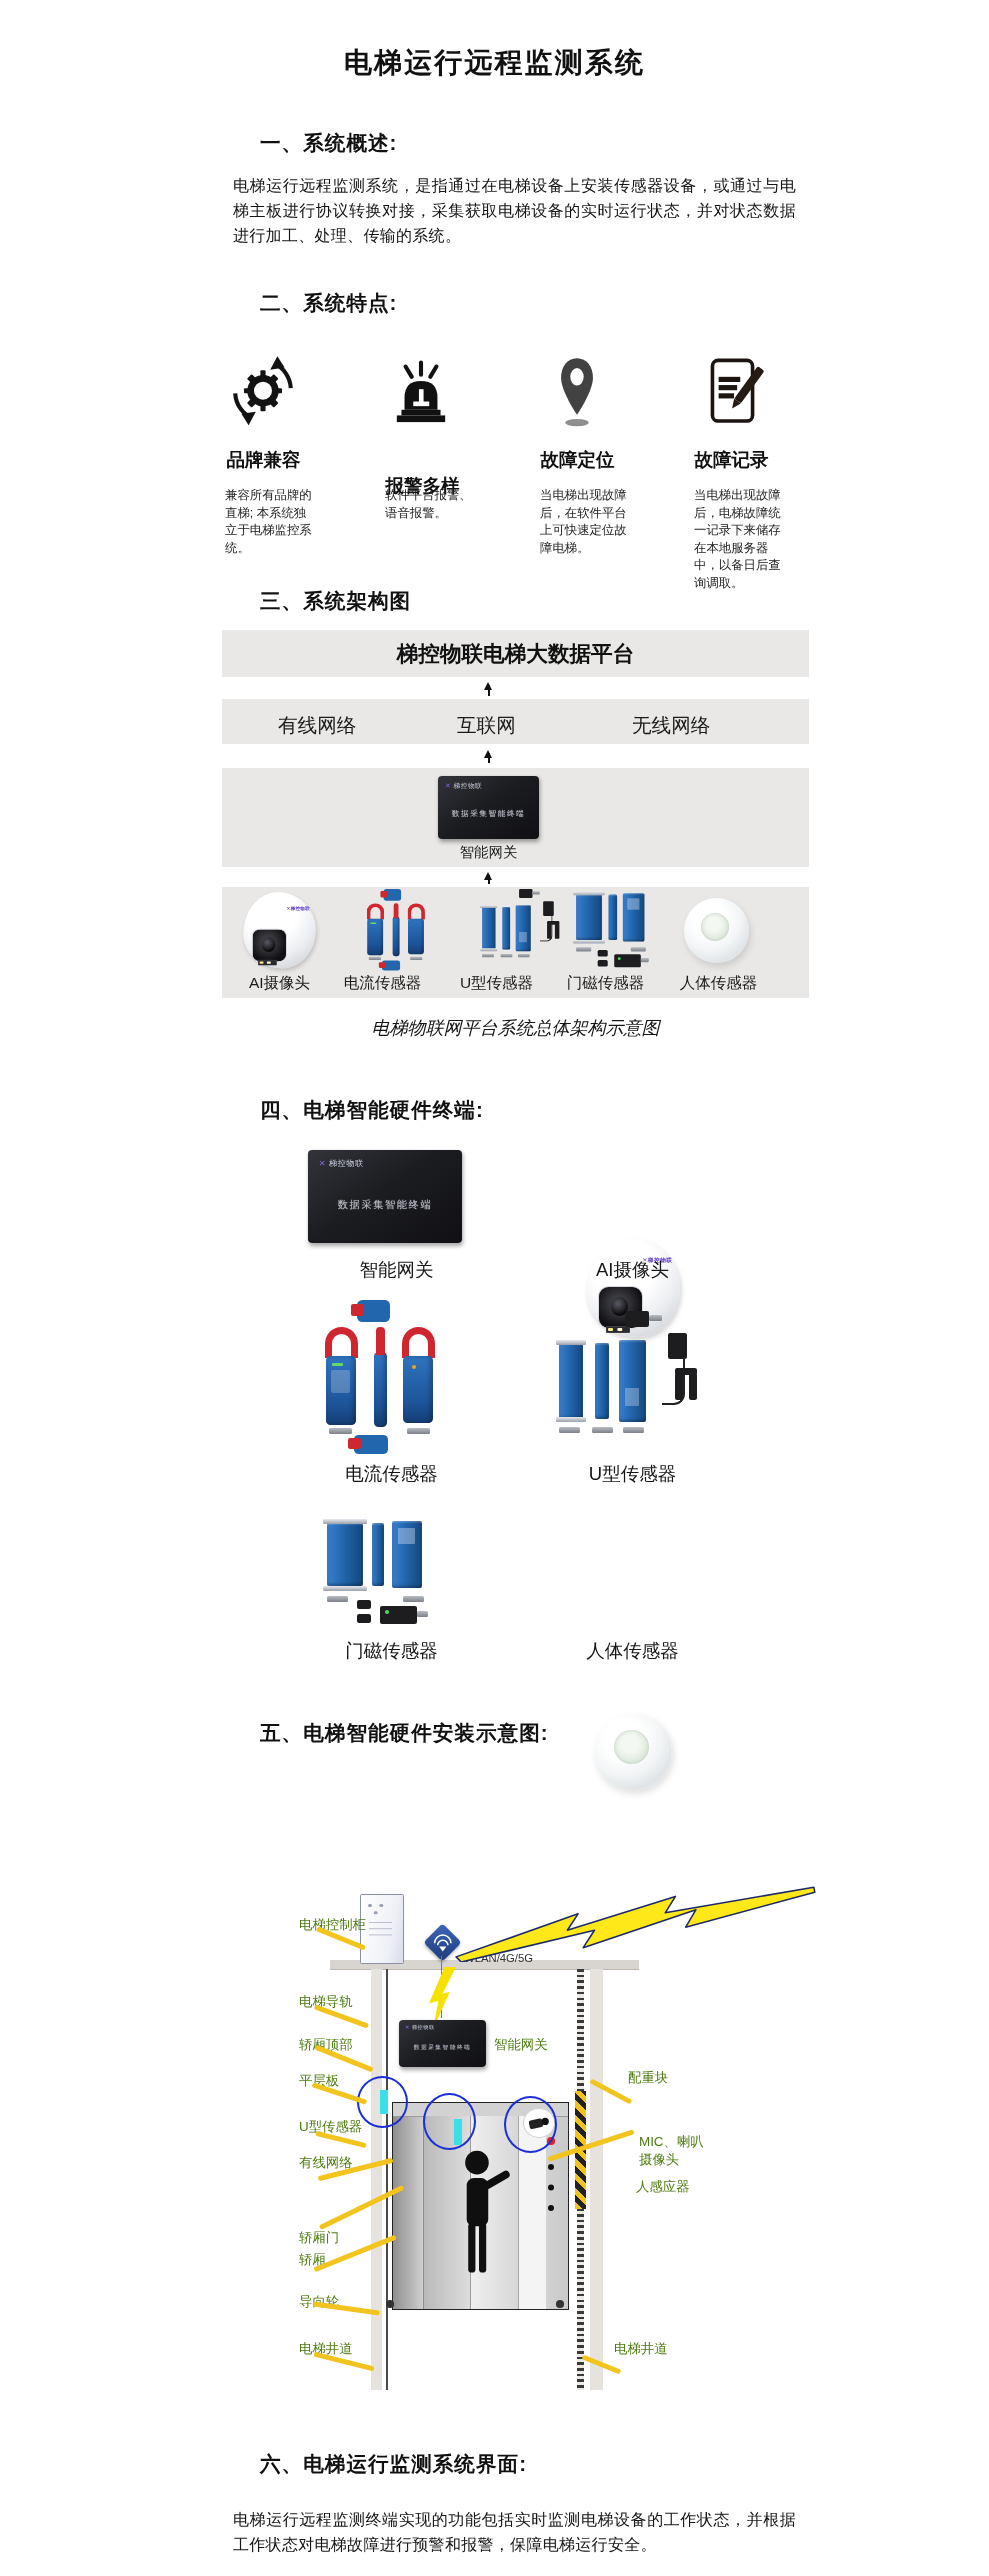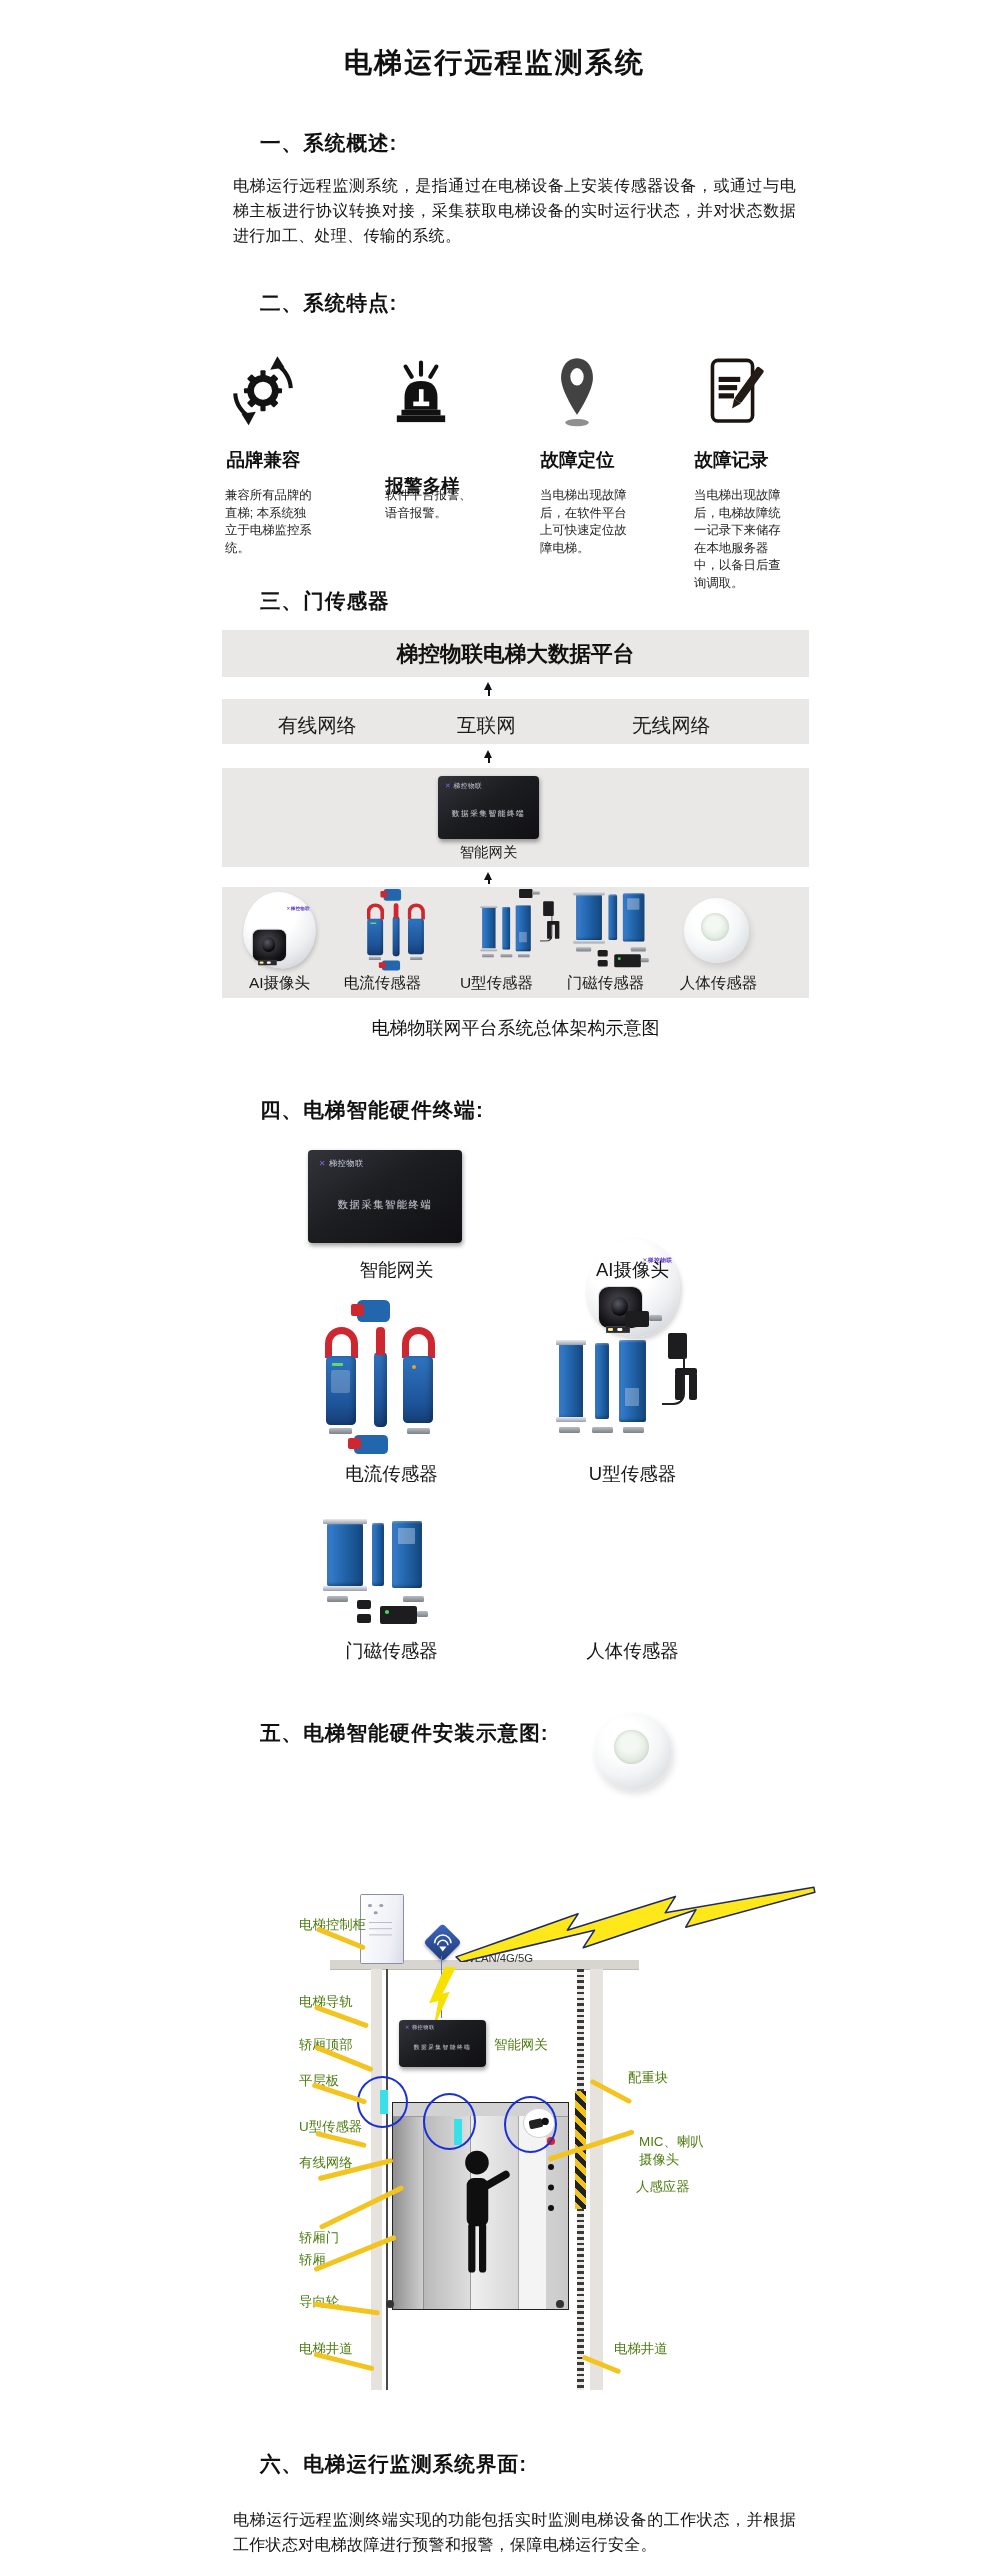--- a/index.html
+++ b/index.html
@@ -11,21 +11,21 @@
   .para{font-size:16px;line-height:25px;letter-spacing:0.3px;color:#151515;width:563px;text-align:justify;}
   .feat-title{font-size:18.5px;font-weight:800;width:93px;text-align:center;color:#111;}
   .feat-desc{font-size:12.4px;line-height:17.5px;width:92px;color:#222;}
   .band{left:222px;width:587px;background:#e9e8e6;}
   .band-title{font-size:21.6px;font-weight:800;text-align:center;color:#111;}
   .net-label{font-size:19.6px;color:#1b1b1b;}
   .arrow-up{width:1.5px;background:#111;}
   .arrow-up:before{content:"";position:absolute;top:-7.2px;left:-3.6px;border:4.4px solid transparent;border-bottom:8.2px solid #111;}
   .small-label{font-size:15.5px;color:#1b1b1b;text-align:center;}
   .prod-label{font-size:18.5px;color:#171717;text-align:center;width:165px;}
-  .cap{font-size:18px;color:#141414;}
+  .cap{font-size:18px;color:#141414;font-style:italic;}
   
   .dev-gateway{background:linear-gradient(145deg,#33343a 0%,#1c1d21 45%,#101014 100%);border-radius:4.1px;box-shadow:1px 2.1px 4.1px rgba(0,0,0,.35);position:relative;}
   .dev-gateway .gw-logo{position:absolute;top:9%;left:7%;font-size:6.7px;color:#c9cede;letter-spacing:0.5px;}
   .dev-gateway .gw-logo b{color:#8663e0;font-weight:800;}
   .dev-gateway .gw-text{position:absolute;top:52%;left:0;width:100%;text-align:center;font-size:7.7px;color:#b6bac6;letter-spacing:1.5px;text-shadow:0 0 1px #777;}
   .dev-cam{position:relative;}
   .dev-cam .dome{position:absolute;inset:0;border-radius:48% 52% 46% 54%/55% 50% 50% 45%;
      background:radial-gradient(circle at 38% 28%,#ffffff 35%,#eceef1 62%,#cfd2d8 88%);box-shadow:1.5px 3.1px 5.2px rgba(0,0,0,.18);}
   .dev-cam .lens{position:absolute;left:12%;top:48%;width:46%;height:42%;border-radius:24%;
      background:radial-gradient(circle at 45% 40%,#3c3c42 20%,#101013 70%);border:1.5px solid #d8dadf;}
@@ -115,21 +115,21 @@
   <div class="abs feat-title" style="left:217px;top:447px;">品牌兼容</div>
   <div class="abs feat-title" style="left:376px;top:473px;text-align:center;">报警多样</div>
   <div class="abs feat-title" style="left:531px;top:447px;">故障定位</div>
   <div class="abs feat-title" style="left:685px;top:447px;">故障记录</div>
 
   <div class="abs feat-desc" style="left:225px;top:487px;">兼容所有品牌的直梯; 本系统独立于电梯监控系统。</div>
   <div class="abs feat-desc" style="left:385px;top:487px;">软件平台报警、语音报警。</div>
   <div class="abs feat-desc" style="left:540px;top:487px;">当电梯出现故障后，在软件平台上可快速定位故障电梯。</div>
   <div class="abs feat-desc" style="left:694px;top:487px;">当电梯出现故障后，电梯故障统一记录下来储存在本地服务器中，以备日后查询调取。</div>
 
-  <div class="abs h2" style="left:260px;top:587px;">三、门传感器</div>
+  <div class="abs h2" style="left:260px;top:587px;">三、系统架构图</div>
 
   <div class="abs band" style="top:630px;height:47px;">
     <div class="band-title" style="line-height:47px;">梯控物联电梯大数据平台</div>
   </div>
   <div class="abs arrow-up" style="left:488px;top:685px;height:11.3px;"></div>
 
   <div class="abs band" style="top:699px;height:45px;">
     <span class="abs net-label" style="left:56px;top:13px;">有线网络</span>
     <span class="abs net-label" style="left:235px;top:13px;">互联网</span>
     <span class="abs net-label" style="left:410px;top:13px;">无线网络</span>

